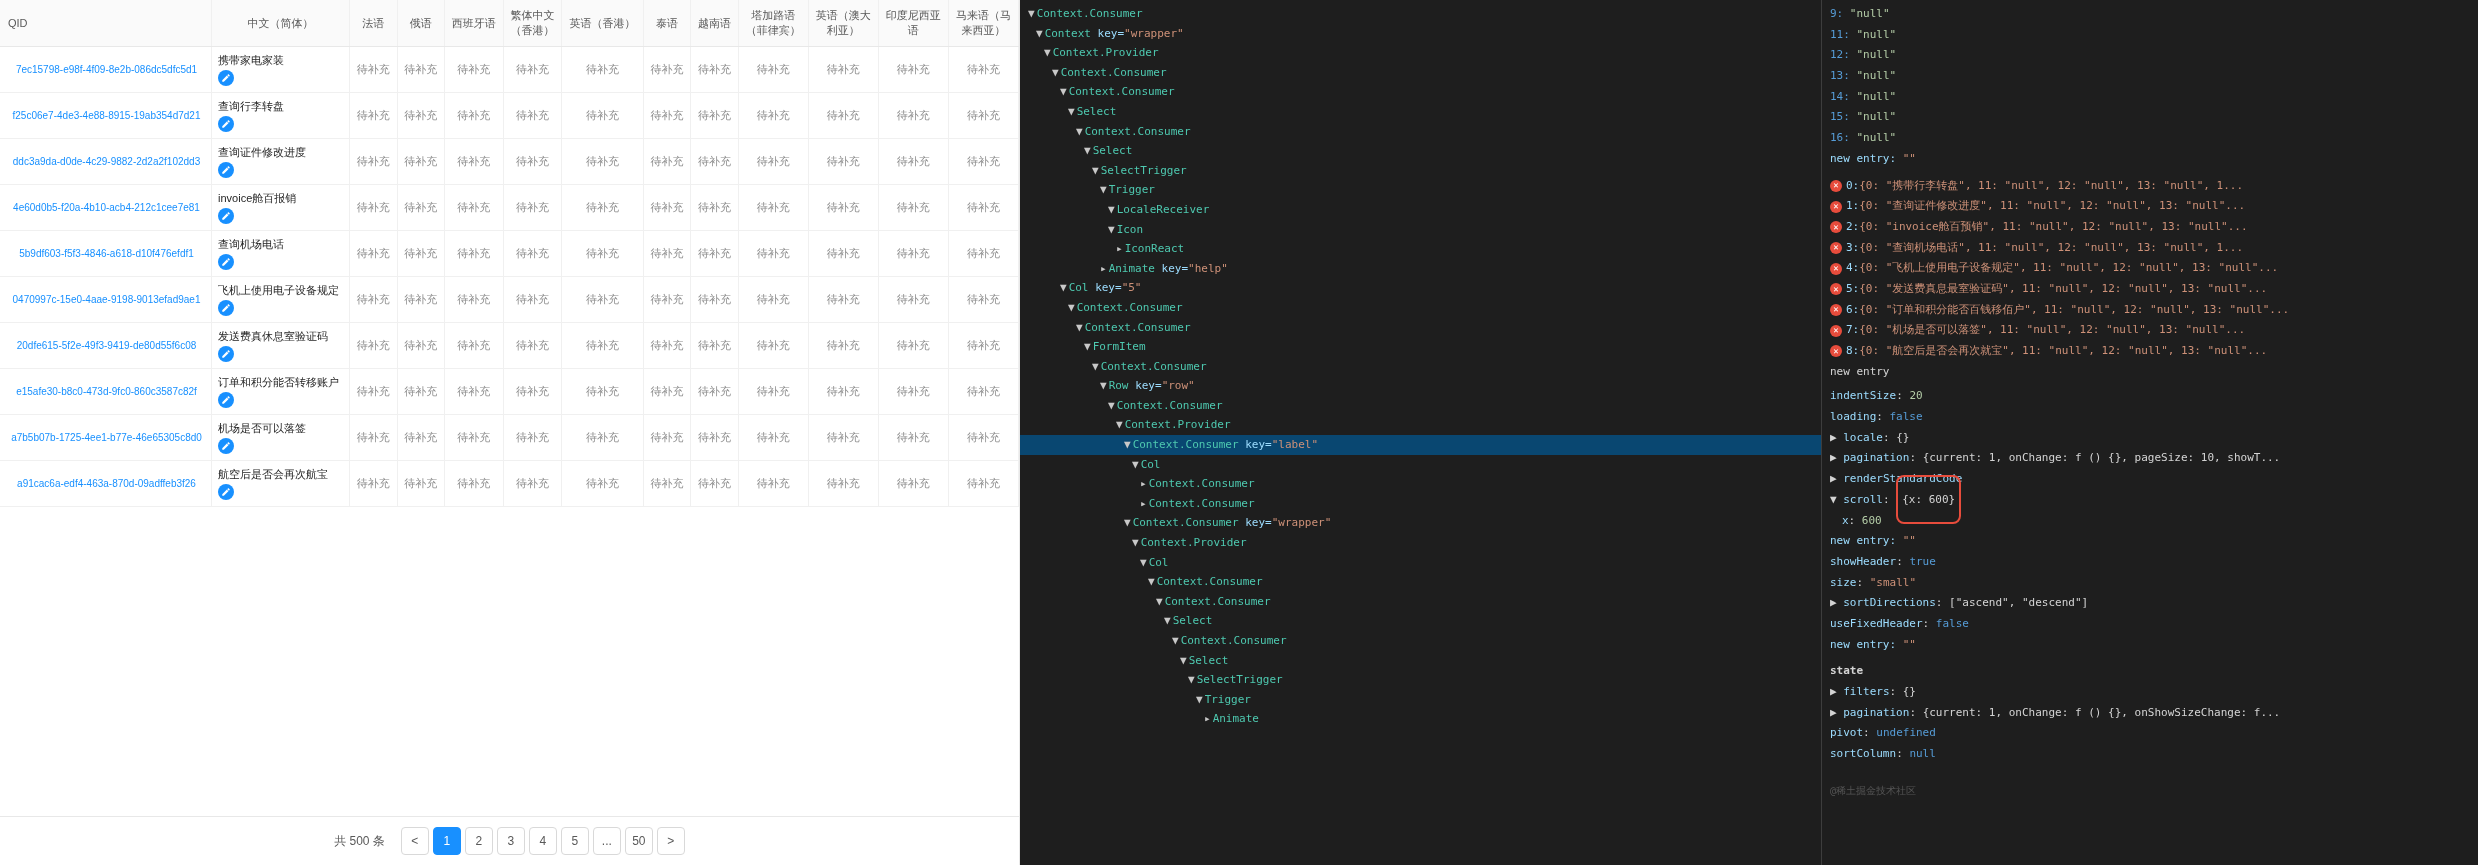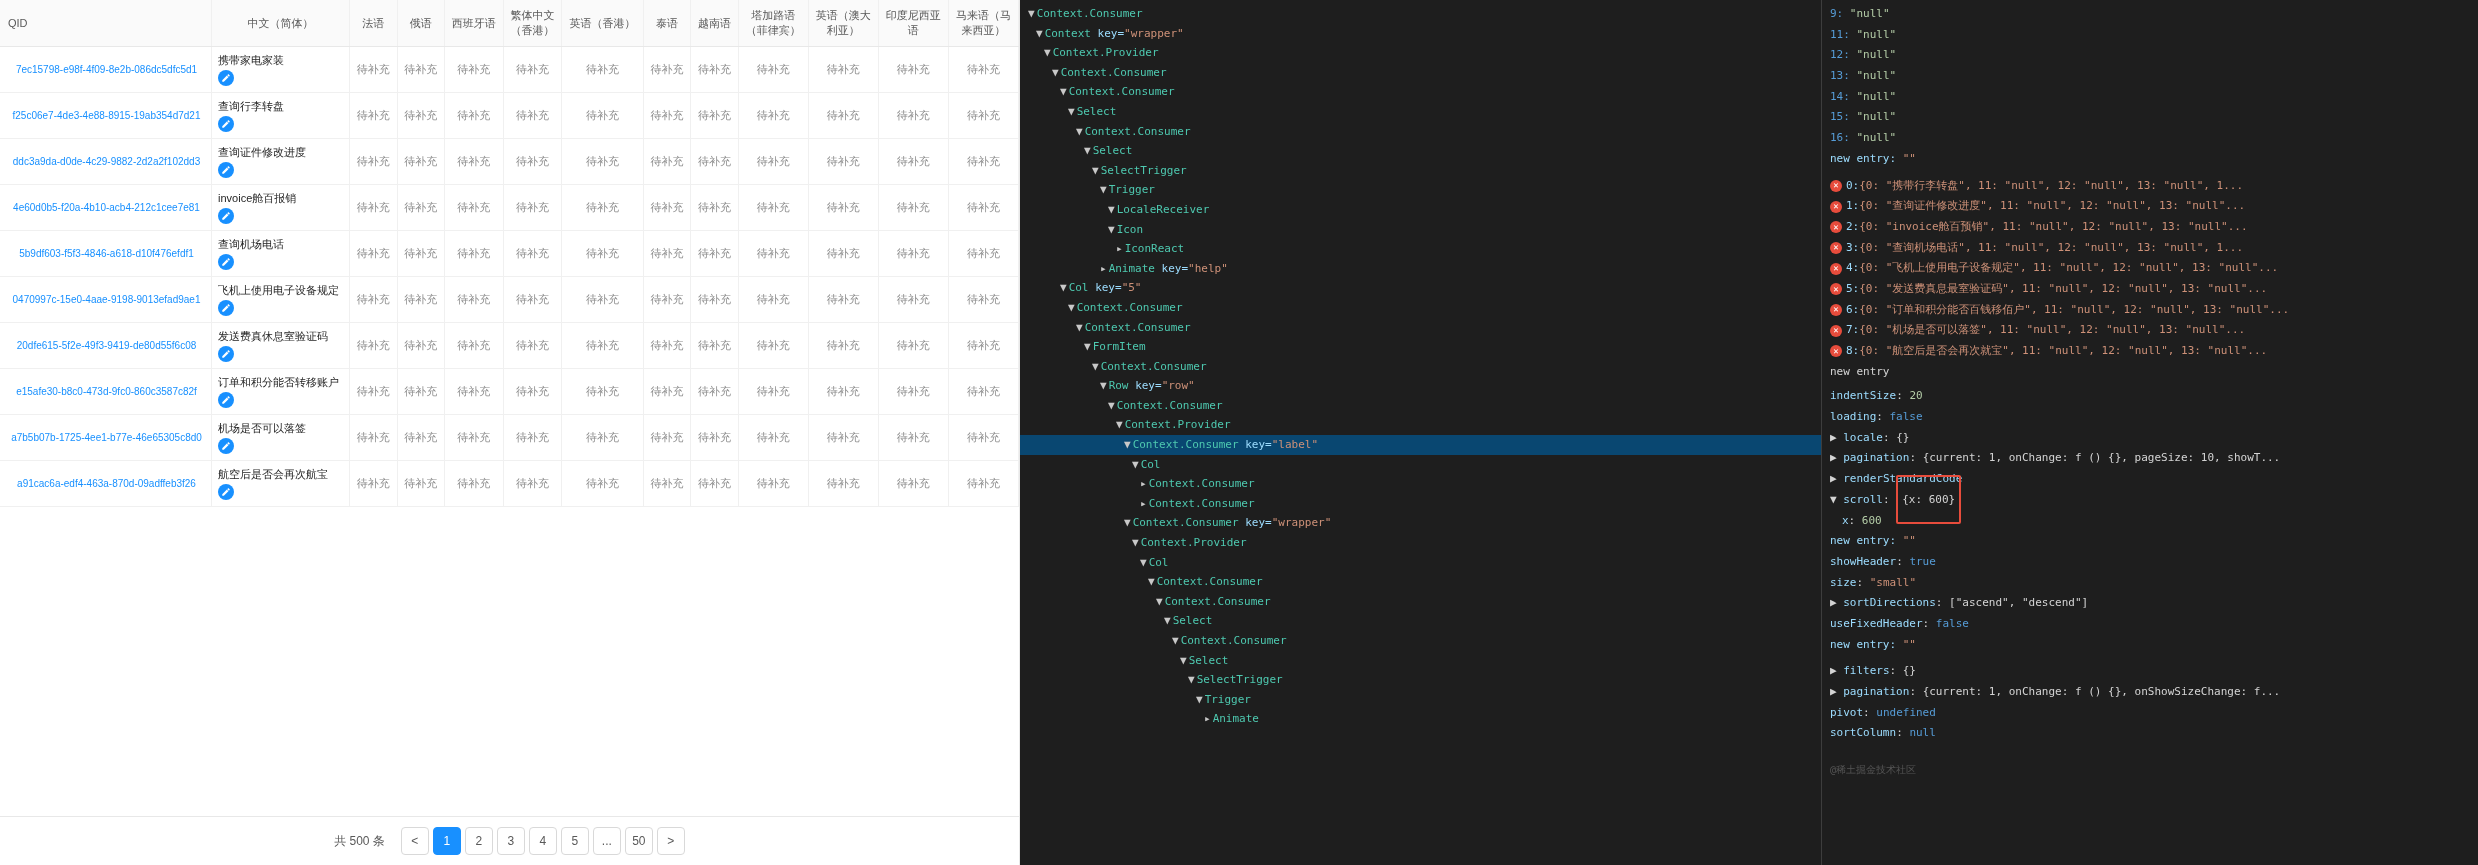--- a/index.html
+++ b/index.html
@@ -640,29 +640,30 @@
       <span style="color:#9cdcfe">8: </span>
         <span style="color:#ce9178">{0: "航空后是否会再次就宝", 11: "null", 12: "null", 13: "null"...</span>
     </div>
     <div class="props-line" style="color:#d4d4d4">new entry</div>
     <div style="height:4px"></div>
     <div class="props-line"><span style="color:#9cdcfe">indentSize</span>: <span style="color:#b5cea8">20</span></div>
     <div class="props-line"><span style="color:#9cdcfe">loading</span>: <span style="color:#569cd6">false</span></div>
     <div class="props-line"><span style="color:#d4d4d4">▶ </span><span style="color:#9cdcfe">locale</span>: <span style="color:#d4d4d4">{}</span></div>
     <div class="props-line"><span style="color:#d4d4d4">▶ </span><span style="color:#9cdcfe">pagination</span>: <span style="color:#d4d4d4">{current: 1, onChange: f () {}, pageSize: 10, showT...</span></div>
     <div class="props-line"><span style="color:#d4d4d4">▶ </span><span style="color:#9cdcfe">renderStandardCode</span></div>
-    <div class="props-line"><span style="color:#d4d4d4">▼ </span><span style="color:#9cdcfe">scroll</span>: <span style="border: 2px solid #e74c3c; padding: 16px 4px; border-radius: 2px; color:#d4d4d4">{x: 600}</span></div>
+    <div class="props-line"><span style="color:#d4d4d4">▼ </span><span style="color:#9cdcfe">scroll</span>: <span style="border: 2px solid #e74c3c; padding: 16px 4px; border-radius: 8px; color:#d4d4d4">{x: 600}</span></div>
     <div class="props-line" style="padding-left:20px"><span style="color:#9cdcfe">x</span>: <span style="color:#b5cea8">600</span></div>
     <div class="props-line" style="color:#9cdcfe">new entry: <span style="color:#ce9178">""</span></div>
     <div class="props-line"><span style="color:#9cdcfe">showHeader</span>: <span style="color:#569cd6">true</span></div>
     <div class="props-line"><span style="color:#9cdcfe">size</span>: <span style="color:#ce9178">"small"</span></div>
     <div class="props-line"><span style="color:#d4d4d4">▶ </span><span style="color:#9cdcfe">sortDirections</span>: <span style="color:#d4d4d4">["ascend", "descend"]</span></div>
     <div class="props-line"><span style="color:#9cdcfe">useFixedHeader</span>: <span style="color:#569cd6">false</span></div>
     <div class="props-line" style="color:#9cdcfe">new entry: <span style="color:#ce9178">""</span></div>
     <div style="height:6px"></div>
+    <div class="props-line" style="color:#d4d4d4; font-weight:bold">state</div>
     <div class="props-line"><span style="color:#d4d4d4">▶ </span><span style="color:#9cdcfe">filters</span>: <span style="color:#d4d4d4">{}</span></div>
     <div class="props-line"><span style="color:#d4d4d4">▶ </span><span style="color:#9cdcfe">pagination</span>: <span style="color:#d4d4d4">{current: 1, onChange: f () {}, onShowSizeChange: f...</span></div>
     <div class="props-line"><span style="color:#9cdcfe">pivot</span>: <span style="color:#569cd6">undefined</span></div>
     <div class="props-line"><span style="color:#9cdcfe">sortColumn</span>: <span style="color:#569cd6">null</span></div>
     <div style="height:16px"></div>
     <div class="props-line" style="color:#555; font-size:10px; padding-right:12px">@稀土掘金技术社区</div>
   </div>
 </div>
 
 </body></html>

